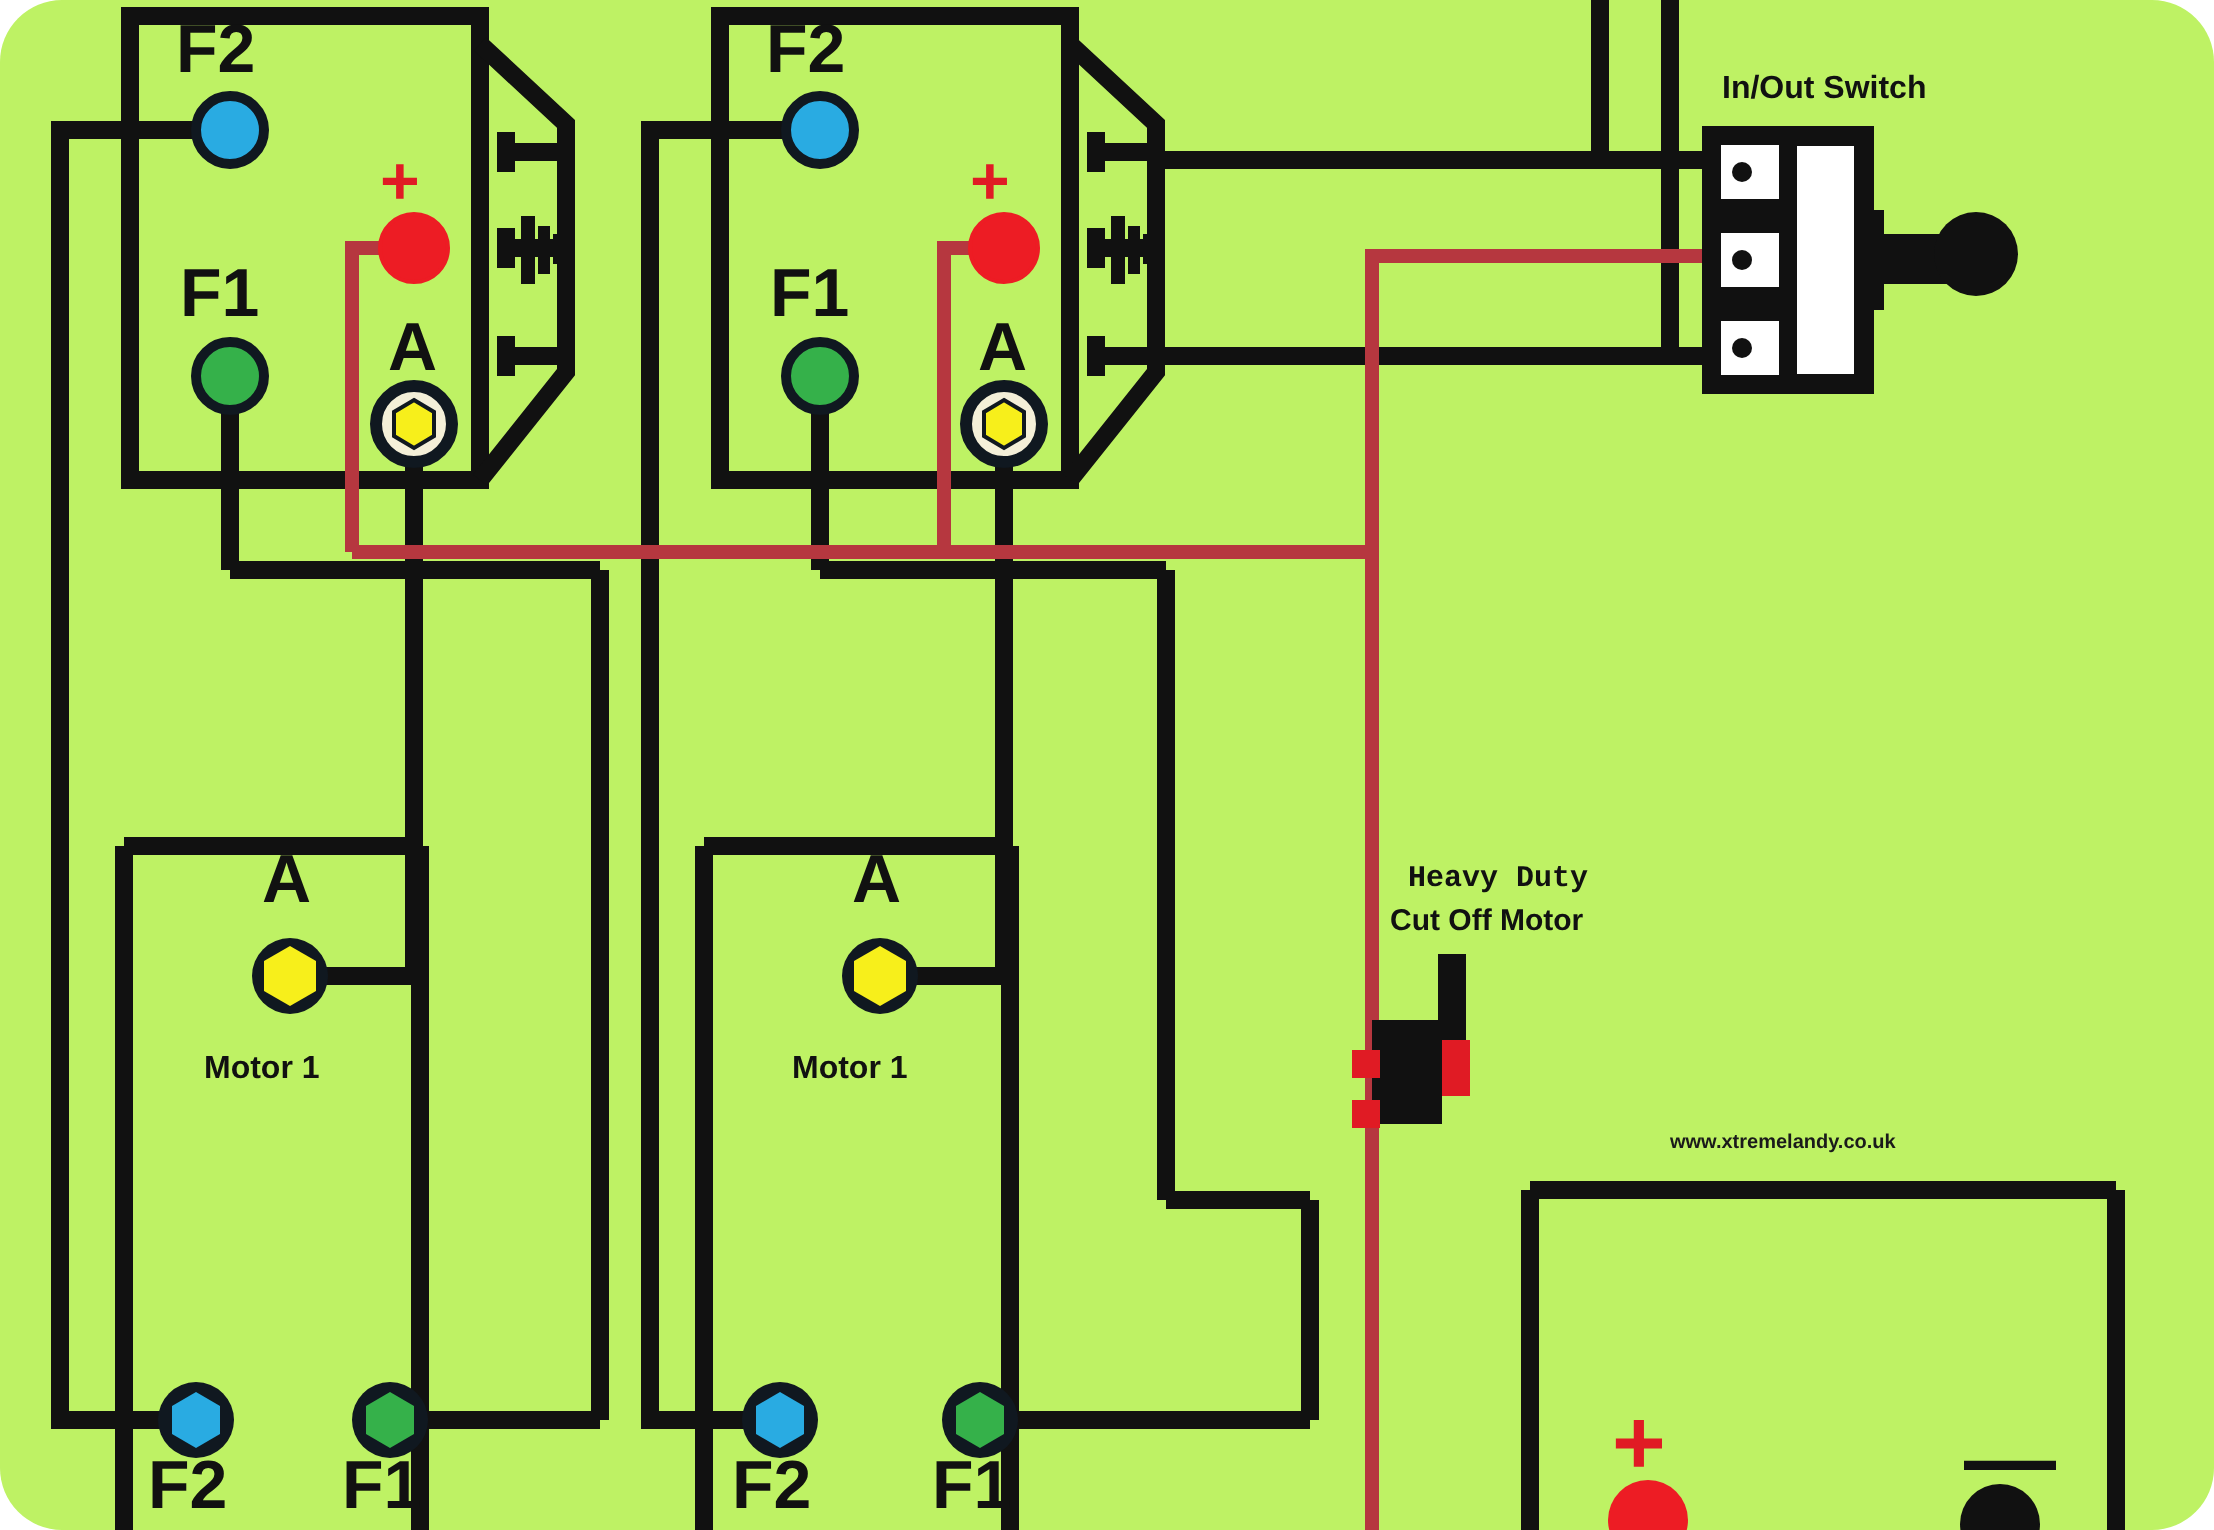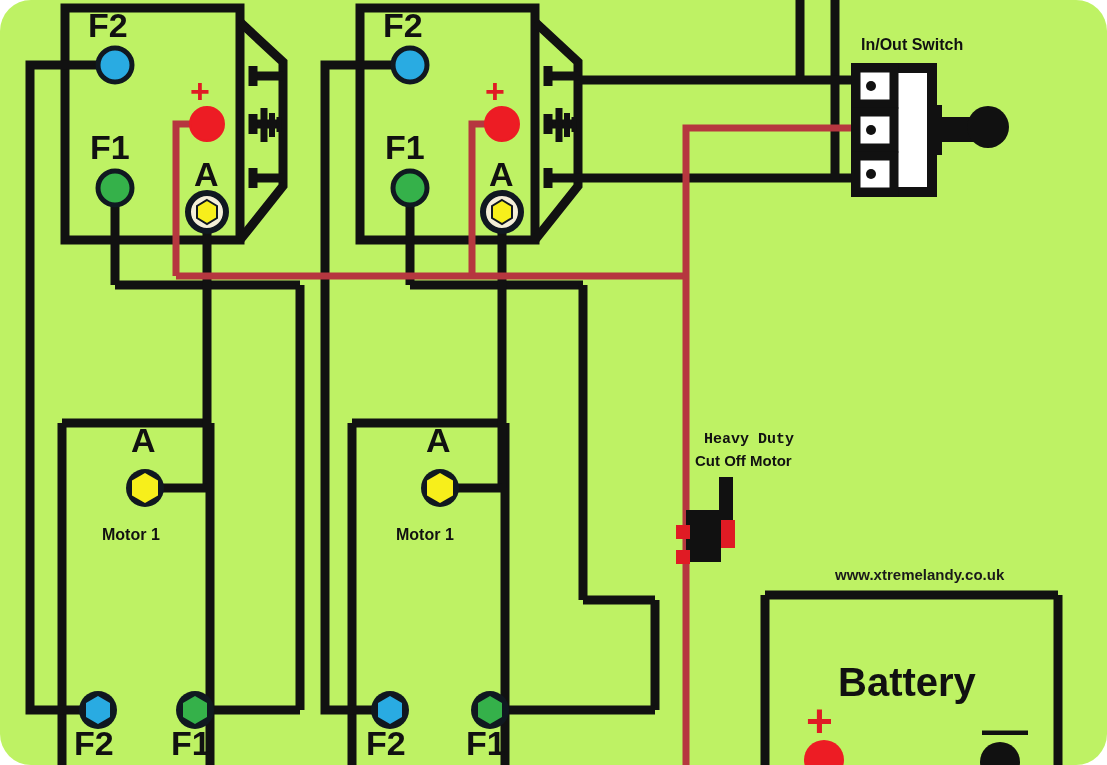--- a/index.html
+++ b/index.html
@@ -3,21 +3,21 @@
 <meta charset="utf-8">
 <style>
   html,body{margin:0;padding:0;background:#ffffff;}
   body{font-family:"Liberation Sans",sans-serif;}
   #stage{position:relative;width:1107px;height:765px;background:#bef264;overflow:hidden;border-radius:31px;}
   #stage svg{position:absolute;left:0;top:0;}
   .lbl{position:absolute;font-family:"Liberation Sans",sans-serif;color:#111111;white-space:nowrap;}
   .lbl-big{font-size:34px;font-weight:bold;}
   .lbl-mid{font-size:16px;font-weight:bold;}
   .lbl-sm{font-size:15px;font-weight:bold;}
-  .lbl-wm{font-size:15px;font-weight:bold;color:#1a1a1a;}
+  .lbl-wm{font-size:10px;font-weight:bold;color:#1a1a1a;}
   .lbl-batt{font-size:40px;font-weight:bold;}
   .lbl-plus{font-size:46px;font-weight:bold;color:#e01b24;line-height:1;}
   .lbl-minus{font-size:46px;font-weight:bold;color:#111111;line-height:1;}
 </style>
 </head>
 <body>
 
 <div id="stage">
 
   <svg width="1107" height="765" viewBox="0 0 1107 765">
@@ -192,17 +192,16 @@
   <div class="lbl lbl-big" style="left:366px; top:724px;">F2</div>
   <div class="lbl lbl-big" style="left:466px; top:724px;">F1</div>
 
   <div class="lbl lbl-mid" style="left:861px; top:36px;">In/Out Switch</div>
 
   <div class="lbl lbl-sm" style="left:704px; top:431px;font-family:Liberation Mono, monospace;">Heavy Duty</div>
   <div class="lbl lbl-sm" style="left:695px; top:452px;">Cut Off Motor</div>
 
   <div class="lbl lbl-wm" style="left:835px; top:566px;">www.xtremelandy.co.uk</div>
 
-  <div class="lbl lbl-batt" style="left:838px; top:660px;">Battery</div>
   <div class="lbl lbl-plus" style="left:806px; top:698px;">+</div>
   <div class="lbl lbl-minus" style="left:982px; top:706px;">—</div>
 
 </div>
 
 </body></html>

